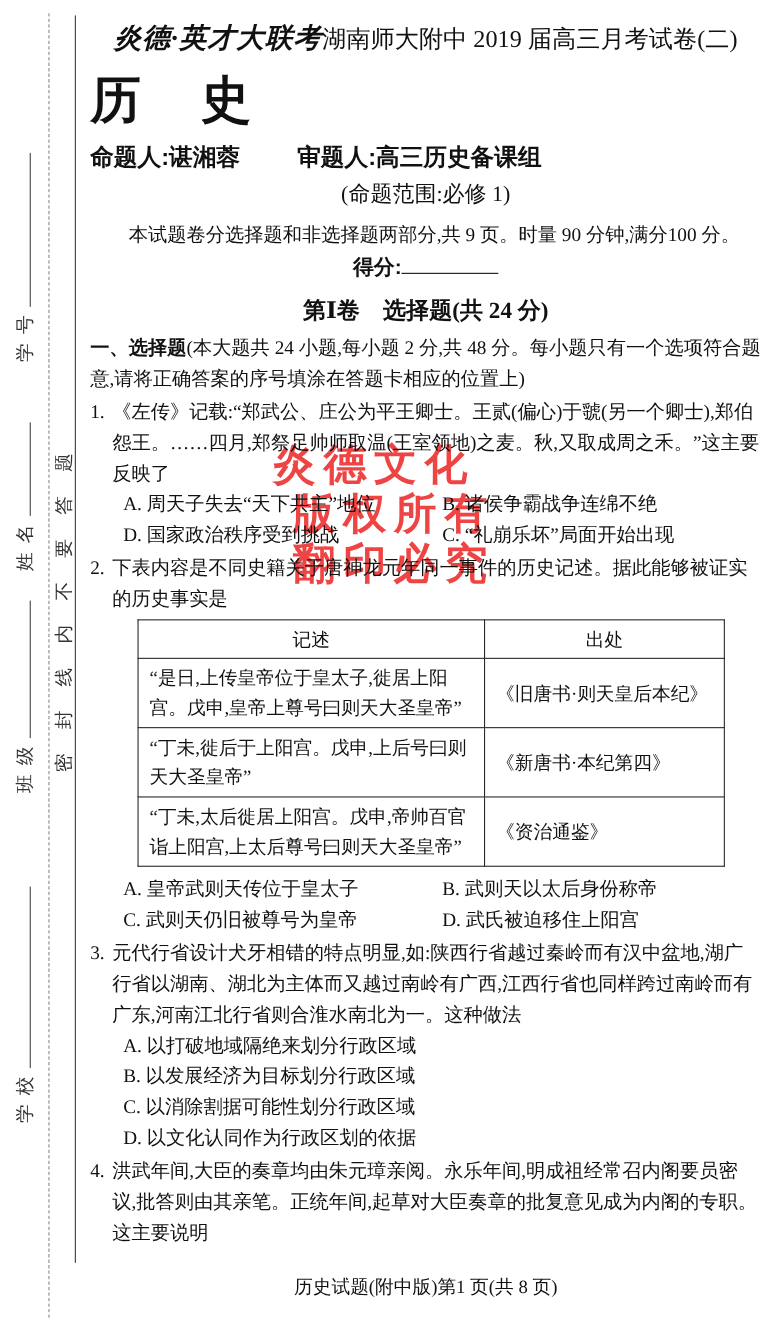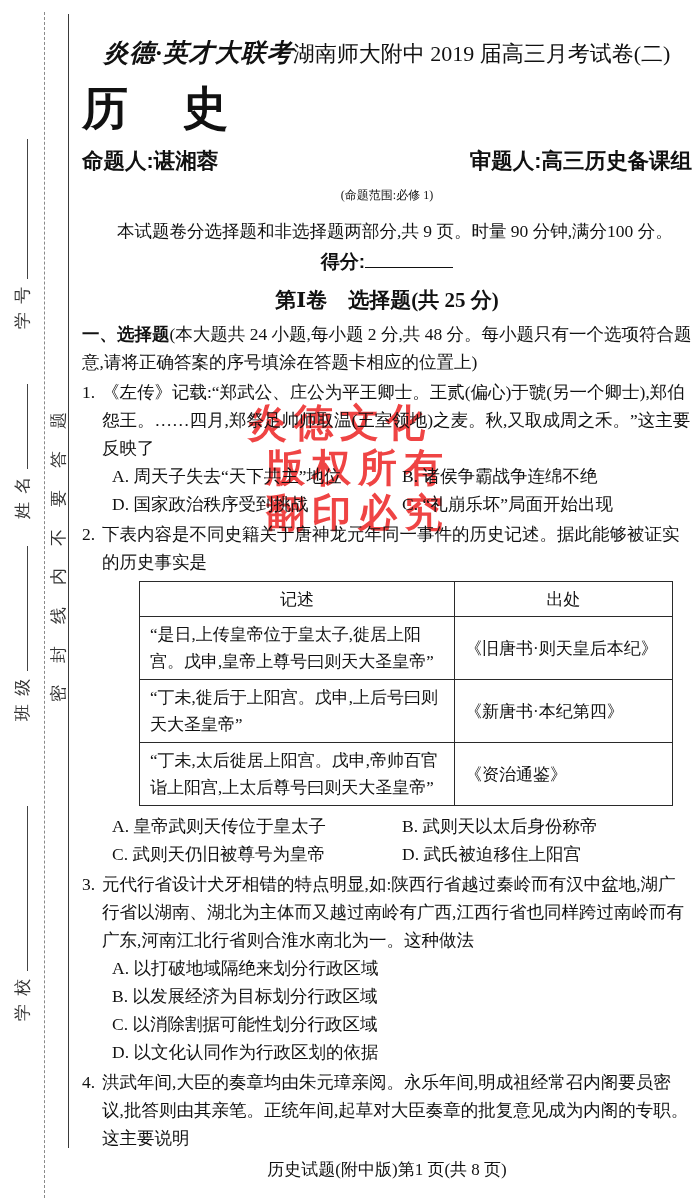--- a/index.html
+++ b/index.html
@@ -23,41 +23,41 @@
     position:absolute;left:70px;top:679px;white-space:nowrap;
     font-size:17px;color:#333;letter-spacing:22px;
     transform:rotate(-90deg);transform-origin:left bottom;
   }
   
   .watermark{position:absolute;left:248px;top:400px;z-index:0;pointer-events:none;
     color:#ef4444;font-weight:bold;font-size:39px;line-height:45px;letter-spacing:7px;}
   .watermark div:nth-child(2){margin-left:5px;text-align:right;}
   .watermark div:nth-child(3){margin-left:18px;}
   
-  .main{position:absolute;left:82px;top:29px;width:610px;z-index:1;font-size:17.5px;line-height:28px;}
+  .main{position:absolute;left:82px;top:12px;width:610px;z-index:1;font-size:17.5px;line-height:28px;}
   .hdr{ text-align:center;margin-top:8px;font-size:22px;line-height:32px;white-space:nowrap;}
   .hdr .brand{font-weight:bold;font-style:italic;font-size:25px;letter-spacing:1px;}
   .title{font-size:46px;font-weight:bold;line-height:54px;margin-top:12px;letter-spacing:4px;}
-  .authors{display:flex;justify-content:space-between;gap:52px;font-weight:bold;font-size:21.5px;margin-top:10px;line-height:30px;
+  .authors{display:flex;justify-content:flex-start;gap:52px;font-weight:bold;font-size:21.5px;margin-top:10px;line-height:30px;
     font-family:"Liberation Sans","DejaVu Sans",sans-serif;}
-  .scope{text-align:center;font-size:12px;margin-top:8px;line-height:22px;}
+  .scope{text-align:center;font-size:20px;margin-top:8px;line-height:22px;}
   .intro{margin-top:11px;text-indent:2em;}
   .score-row{text-align:center;margin-top:3px;font-weight:bold;font-size:19px;
     font-family:"Liberation Sans","DejaVu Sans",sans-serif;}
   .score-blank{display:inline-block;width:88px;border-bottom:1.5px solid #111;height:16px;}
   .sec-title{text-align:center;font-weight:bold;font-size:21px;margin-top:9px;line-height:30px;}
   .sec-note{margin-top:5px;}
   .sec-note .lead{font-weight:bold;}
   .sec-note .rest{}
   .q{position:relative;padding-left:20px;margin-top:2px;}
   .q-num{position:absolute;left:0;top:0;}
   .opts2{display:grid;grid-template-columns:290px 1fr;padding-left:10px;}
   .opts1{padding-left:10px;}
   .opts1 div{display:block;}
-  table.qtable{border-collapse:collapse;margin:5px 0 6px 37px;width:533px;table-layout:fixed;}
+  table.qtable{border-collapse:collapse;margin:5px 0 6px 23px;width:533px;table-layout:fixed;}
   table.qtable th,table.qtable td{border:1.5px solid #2a2a2a;font-weight:normal;
     font-size:17px;line-height:27px;padding:4px 10px;vertical-align:middle;}
   table.qtable th{text-align:center;height:30px;padding:2px 10px;}
   col.c1{width:315px;} col.c2{width:218px;}
   .footer{position:absolute;left:82px;top:1158px;width:610px;display:flex;justify-content:center;
     font-size:17px;z-index:1;}
 </style>
 </head>
 <body>
 
@@ -98,21 +98,21 @@
   </div>
 
   <div class="scope">(命题范围:必修 1)</div>
 
   <div class="intro">本试题卷分选择题和非选择题两部分,共 9 页。时量 90 分钟,满分100 分。</div>
 
   <div class="score-row">
     <span>得分:</span><span class="score-blank"></span>
   </div>
 
-  <div class="sec-title">第Ⅰ卷　选择题(共 25 分)</div>
+  <div class="sec-title">第Ⅰ卷　选择题(共 24 分)</div>
 
   <div class="sec-note">
     <span class="lead">一、选择题</span><span class="rest">(本大题共 24 小题,每小题 2 分,共 48 分。每小题只有一个选项符合题意,请将正确答案的序号填涂在答题卡相应的位置上)</span>
   </div>
 
   <div class="q">
     <span class="q-num">1.</span>
     <span>《左传》记载:“郑武公、庄公为平王卿士。王贰(偏心)于虢(另一个卿士),郑伯怨王。……四月,郑祭足帅师取温(王室领地)之麦。秋,又取成周之禾。”这主要反映了</span>
     <div class="opts2">
       <div>A. 周天子失去“天下共主”地位</div>

